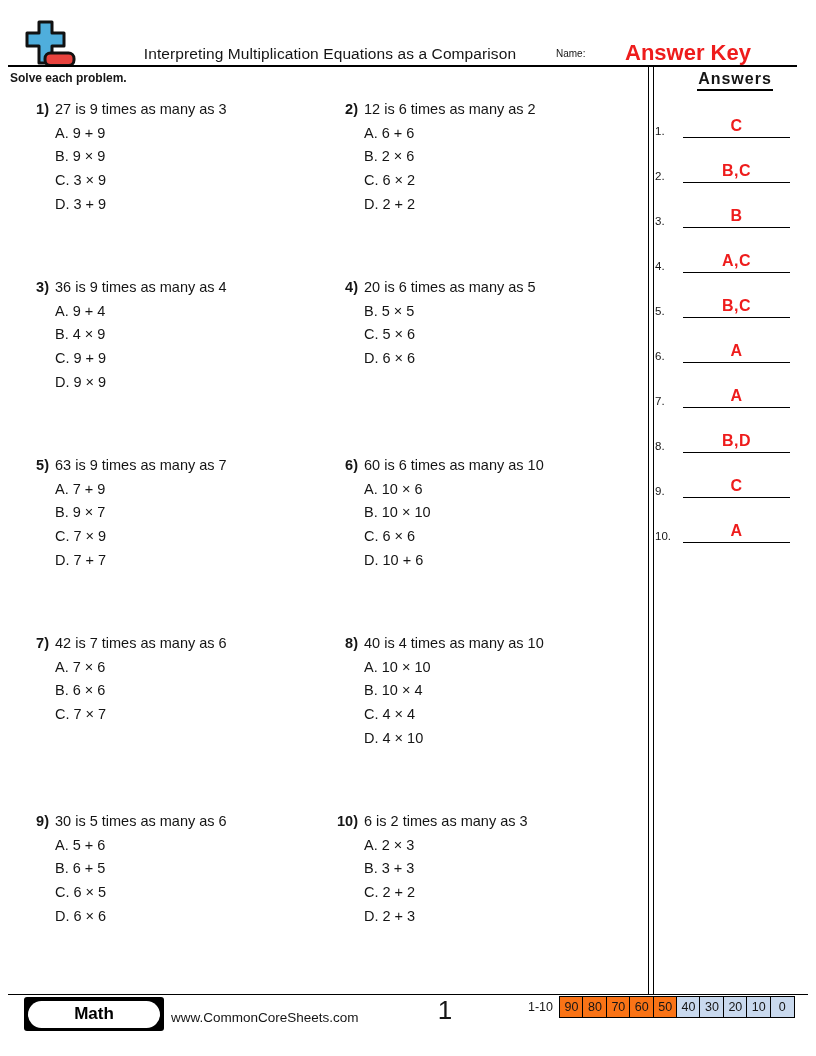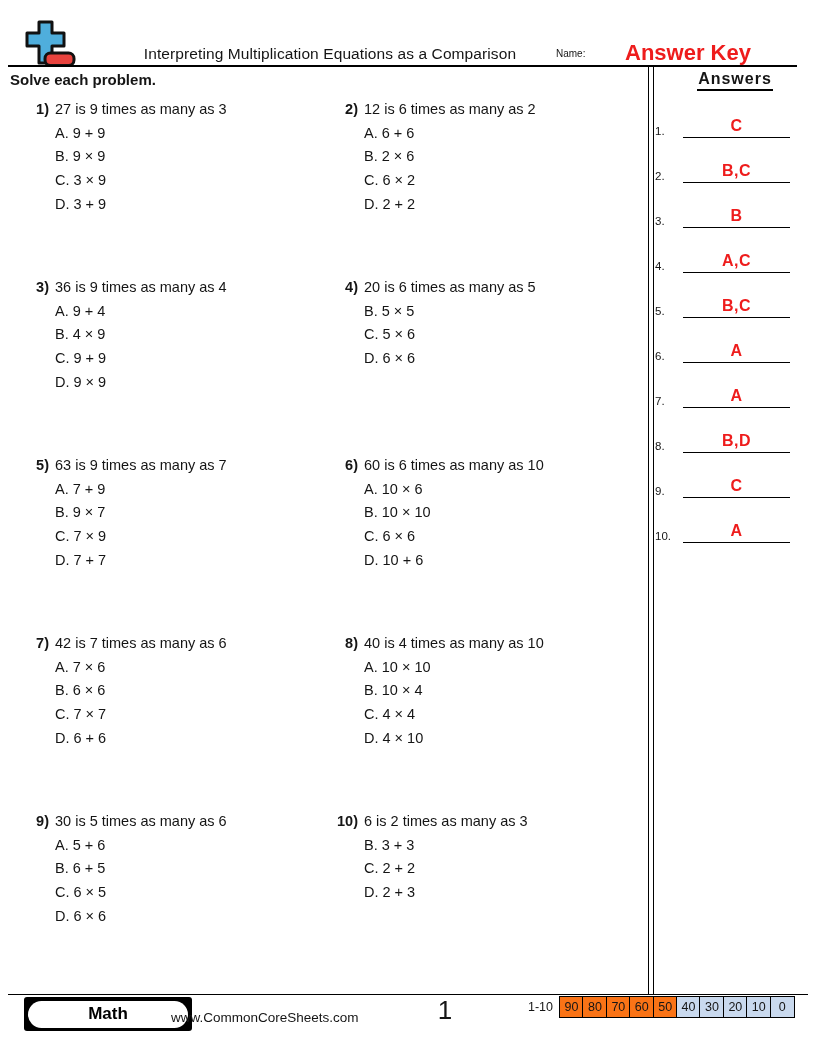--- a/index.html
+++ b/index.html
@@ -18,21 +18,21 @@
   .doc-title {
     position: absolute; left: 105px; top: 45px; width: 450px;
     text-align: center; font-size: 15.5px; letter-spacing: 0.1px;
   }
   .name-label { position: absolute; left: 556px; top: 48px; font-size: 10px; }
   .answer-key {
     position: absolute; left: 618px; top: 40px; width: 140px; text-align: center;
     font-size: 22px; font-weight: bold; color: var(--accent_red, #ee1c1c);
   }
   .header-rule { position: absolute; left: 8px; top: 65px; width: 789px; border-top: 2.5px solid #000; }
-  .instruction { position: absolute; left: 10px; top: 71px; font-size: 15px; font-weight: bold; }
+  .instruction { position: absolute; left: 10px; top: 71px; font-size: 12px; font-weight: bold; }
 
   
   .vline {
     position: absolute; left: 648px; top: 67px; height: 928px; width: 6px;
     border-left: 1.7px solid #000; border-right: 1.7px solid #000;
   }
   .answers-heading {
     position: absolute; left: 670px; top: 70px; width: 130px; text-align: center;
     font-size: 16px; font-weight: bold; letter-spacing: 1px;
   }
@@ -50,21 +50,21 @@
   }
 
   
   .problem { position: absolute; width: 305px; font-size: 14.5px; line-height: 23.7px; }
   .q-row { display: flex; }
   .pnum { flex: 0 0 29px; text-align: right; padding-right: 6px; font-weight: bold; white-space: nowrap; }
   .opts { margin-left: 29px; }
 
   
   .footer-rule { position: absolute; left: 8px; top: 994px; width: 800px; border-top: 1.8px solid #000; }
-  .math-badge { position: absolute; left: 24px; top: 997px; width: 168px; height: 34px; background: #000; border-radius: 3px; }
+  .math-badge { position: absolute; left: 24px; top: 997px; width: 140px; height: 34px; background: #000; border-radius: 3px; }
   .math-oval {
     position: absolute; left: 4px; right: 4px; top: 3.5px; bottom: 3.5px;
     background: #fff; border-radius: 14px;
     display: flex; align-items: center; justify-content: center;
     font-size: 17px; font-weight: bold; color: #000;
   }
   .website { position: absolute; left: 171px; top: 1010px; font-size: 13.5px; }
   .page-num { position: absolute; left: 425px; top: 995px; width: 40px; text-align: center; font-size: 26px; }
   .score-strip { position: absolute; left: 528px; top: 996px; display: flex; align-items: center; }
   .score-label { font-size: 12.5px; margin-right: 6px; }
@@ -237,21 +237,20 @@
 
   <div class="problem" style="left:26px; top:632px">
     <div class="q-row">
       <span class="pnum">7)</span>
       <span>42 is 7 times as many as 6</span>
     </div>
     <div class="opts">
       <div>A. 7 × 6</div>
       <div>B. 6 × 6</div>
       <div>C. 7 × 7</div>
-      <div>D. 6 + 6</div>
     </div>
   </div>
 
   <div class="problem" style="left:335px; top:632px">
     <div class="q-row">
       <span class="pnum">8)</span>
       <span>40 is 4 times as many as 10</span>
     </div>
     <div class="opts">
       <div>A. 10 × 10</div>
@@ -273,20 +272,21 @@
       <div>D. 6 × 6</div>
     </div>
   </div>
 
   <div class="problem" style="left:335px; top:810px">
     <div class="q-row">
       <span class="pnum">10)</span>
       <span>6 is 2 times as many as 3</span>
     </div>
     <div class="opts">
+      <div>A. 2 × 3</div>
       <div>B. 3 + 3</div>
       <div>C. 2 + 2</div>
       <div>D. 2 + 3</div>
     </div>
   </div>
 
   <div class="footer-rule"></div>
   <div class="math-badge">
     <div class="math-oval">Math</div>
   </div>

